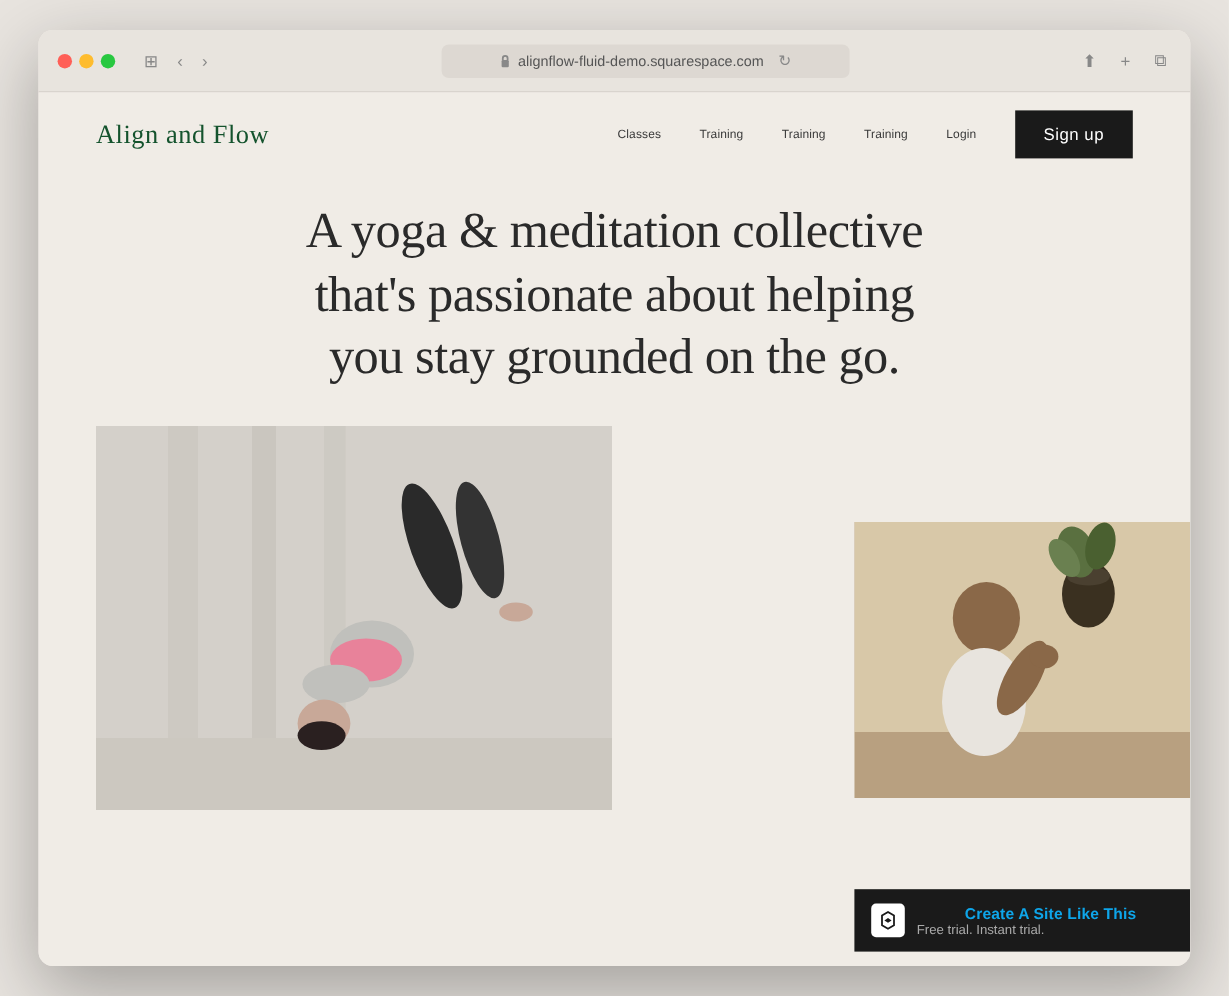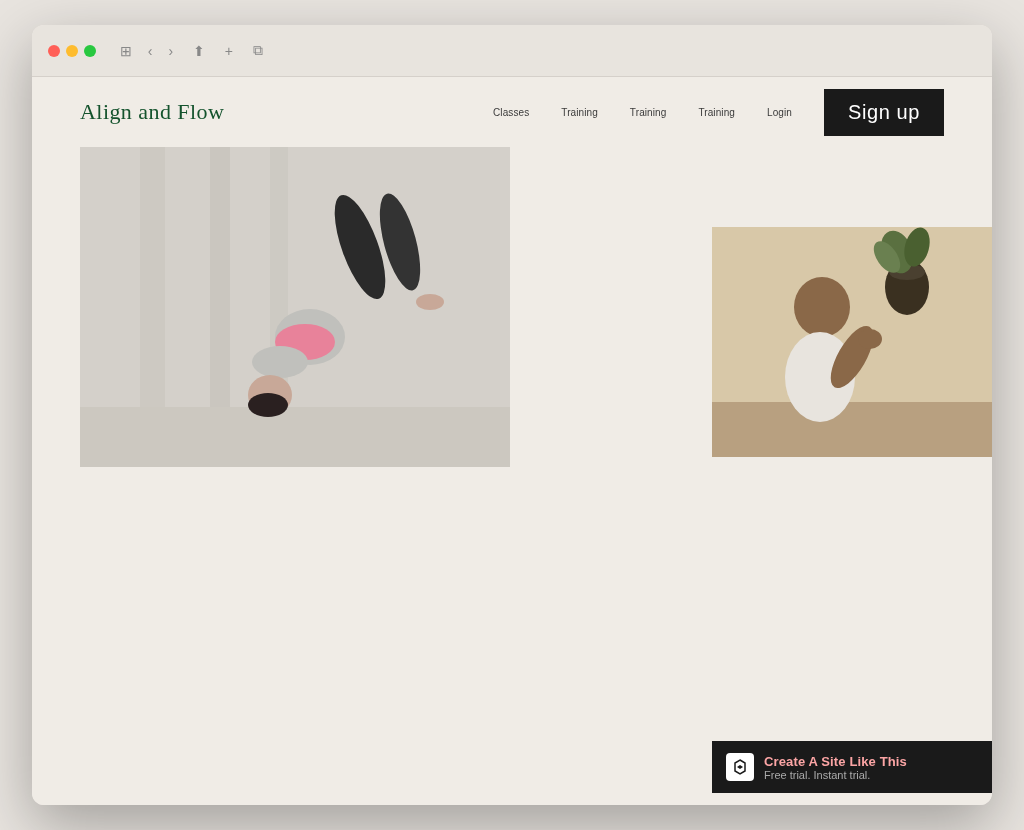--- a/index.html
+++ b/index.html
@@ -133,21 +133,21 @@
       color: #3a3a3a;
       text-decoration: none;
       letter-spacing: 0.01em;
     }
 
     .signup-btn {
       background: #1a1a1a;
       color: #fff;
       border: none;
       padding: 12px 24px;
-      font-size: 20px;
+      font-size: 14px;
       letter-spacing: 0.03em;
       cursor: pointer;
     }
 
     
     .hero-section {
       padding: 20px 48px 30px;
       flex-shrink: 0;
     }
 
@@ -218,22 +218,23 @@
     }
 
     .sq-text {
       display: flex;
       flex-direction: column;
     }
 
     .sq-title {
       font-size: 13px;
       font-weight: 600;
-      color: #fca5a5;
+      color: #0ea5e9;
       letter-spacing: 0.01em;
+      margin-left: 40px;
     }
 
     .sq-subtitle {
       font-size: 11px;
       color: #aaa;
     }
 
     
     .refresh-icon {
       margin-left: 6px;
@@ -253,20 +254,30 @@
       <div class="traffic-light yellow"></div>
       <div class="traffic-light green"></div>
     </div>
 
     <div class="window-controls">
       <button class="nav-btn">⊞</button>
       <button class="nav-btn">‹</button>
       <button class="nav-btn">›</button>
     </div>
 
+    <div class="address-bar-container">
+      <div class="address-bar">
+        <svg width="10" height="12" viewBox="0 0 10 12">
+          <rect x="2" y="5" width="6" height="6" rx="1" fill="#888"></rect>
+          <path d="M3 5V3.5a2 2 0 014 0V5" stroke="#888" stroke-width="1.5" fill="none"></path>
+        </svg>
+        <span>alignflow-fluid-demo.squarespace.com</span>
+        <span class="refresh-icon">↻</span>
+      </div>
+    </div>
 
     <div class="browser-actions">
       <button class="nav-btn">⬆</button>
       <button class="nav-btn">+</button>
       <button class="nav-btn">⧉</button>
     </div>
   </div>
 
   <div class="website">
 
@@ -276,20 +287,23 @@
       <nav class="site-nav">
         <a class="nav-link">Classes</a>
         <a class="nav-link">Training</a>
         <a class="nav-link">Training</a>
         <a class="nav-link">Training</a>
         <a class="nav-link">Login</a>
         <button class="signup-btn">Sign up</button>
       </nav>
     </header>
 
+    <section class="hero-section">
+      <h1 class="hero-headline">A yoga &amp; meditation collective that's passionate about helping you stay grounded on the go.</h1>
+    </section>
 
     <div class="images-section">
 
       <div class="image-left">
         <svg width="430" height="320" viewBox="0 0 430 320">
 
           <rect width="430" height="320" fill="#d4d0ca"></rect>
 
           <rect x="60" y="0" width="25" height="280" fill="#c8c4bc" opacity="0.6"></rect>
           <rect x="130" y="0" width="20" height="280" fill="#c0bcb4" opacity="0.5"></rect>

